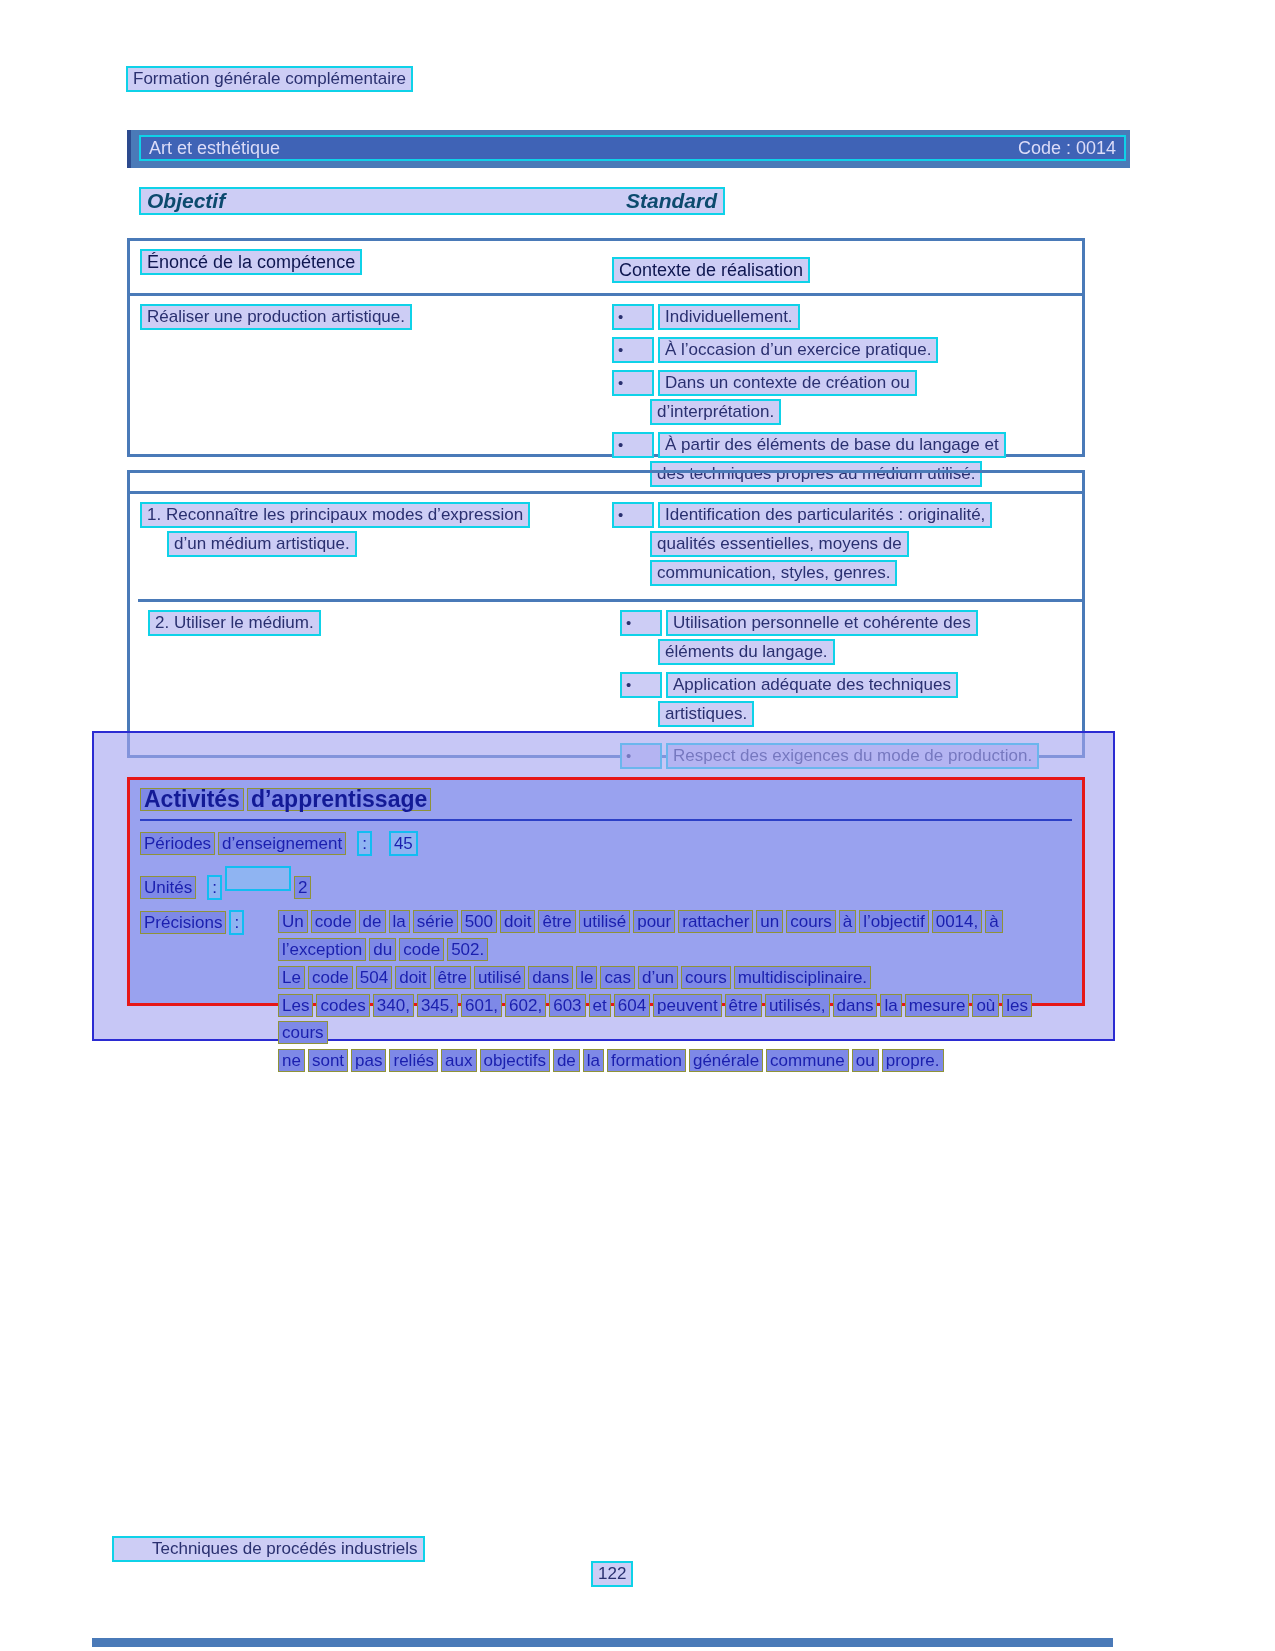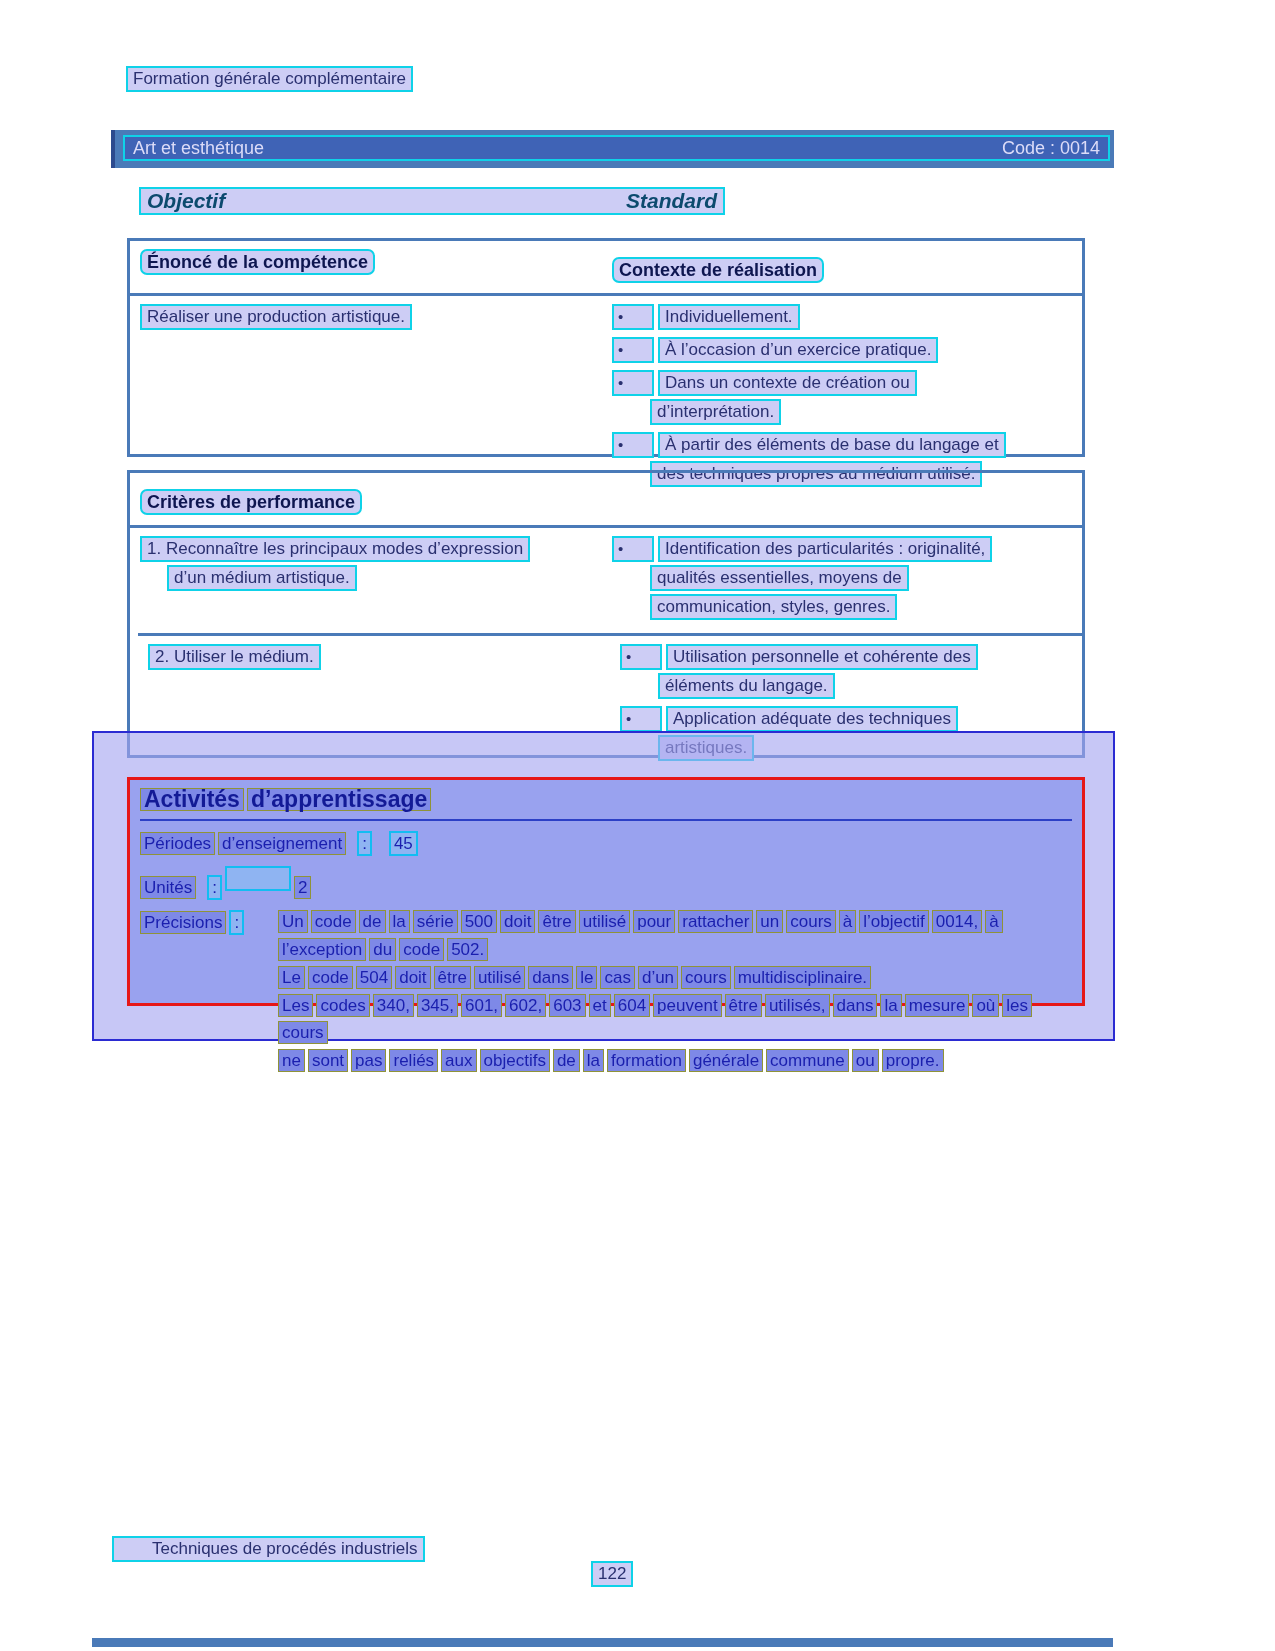--- a/index.html
+++ b/index.html
@@ -15,25 +15,25 @@
     --wbox-border:#8f9338;
     --wbox-ink:#1a1fae;
     --cy-border:#12bdf2;
     --cy-bg:#8fb4f2;
   }
   html,body{margin:0;padding:0;background:#fff;}
   .page{position:relative;width:1275px;height:1651px;background:#ffffff;overflow:hidden;
         font-family:"Liberation Sans", sans-serif;color:var(--ink);}
   .hl{display:inline-block;background:var(--hl-bg);border:2px solid var(--hl-border);
       padding:1px 5px;font-size:17px;line-height:20px;color:var(--ink);white-space:nowrap;}
-  .hl.bold{font-weight:bold;color:var(--ink-bold);font-size:18px;border-radius:7px;}
+  .hl.bold{font-weight:normal;color:var(--ink-bold);font-size:18px;}
   .abs{position:absolute;}
 
   
-  .title-bar{position:absolute;left:111px;top:130px;width:1003px;height:38px;
+  .title-bar{position:absolute;left:127px;top:130px;width:1003px;height:38px;
              background:var(--steel);border-left:4px solid #2c4a8e;box-sizing:border-box;}
   .title-inner{position:absolute;left:8px;right:4px;top:5px;height:26px;background:#3f63b6;
                border:2px solid var(--hl-border);box-sizing:border-box;display:flex;
                justify-content:space-between;align-items:center;padding:0 8px;
                color:#dcdcf8;font-size:18px;line-height:20px;}
 
   
   .obj-row{position:absolute;left:139px;top:187px;width:586px;height:28px;background:var(--hl-bg);
            border:2px solid var(--hl-border);box-sizing:border-box;display:flex;
            justify-content:space-between;align-items:center;padding:0 6px;
@@ -138,21 +138,20 @@
           </div>
         <div class="line cont ind">
             <span class="hl">des techniques propres au médium utilisé.</span>
           </div>
       </div>
     </div>
   </div>
 
   <div class="tbl" id="t2">
     <div class="t-head">
-      <div class="cell-r"><span class="hl bold">Critères de performance</span></div>
     </div>
     <div class="t-row">
       <div class="col-l">
         <div class="line">
             <span class="hl">1.  Reconnaître les principaux modes d’expression</span>
           </div>
         <div class="line cont ind2">
             <span class="hl">d’un médium artistique.</span>
           </div>
       </div>

